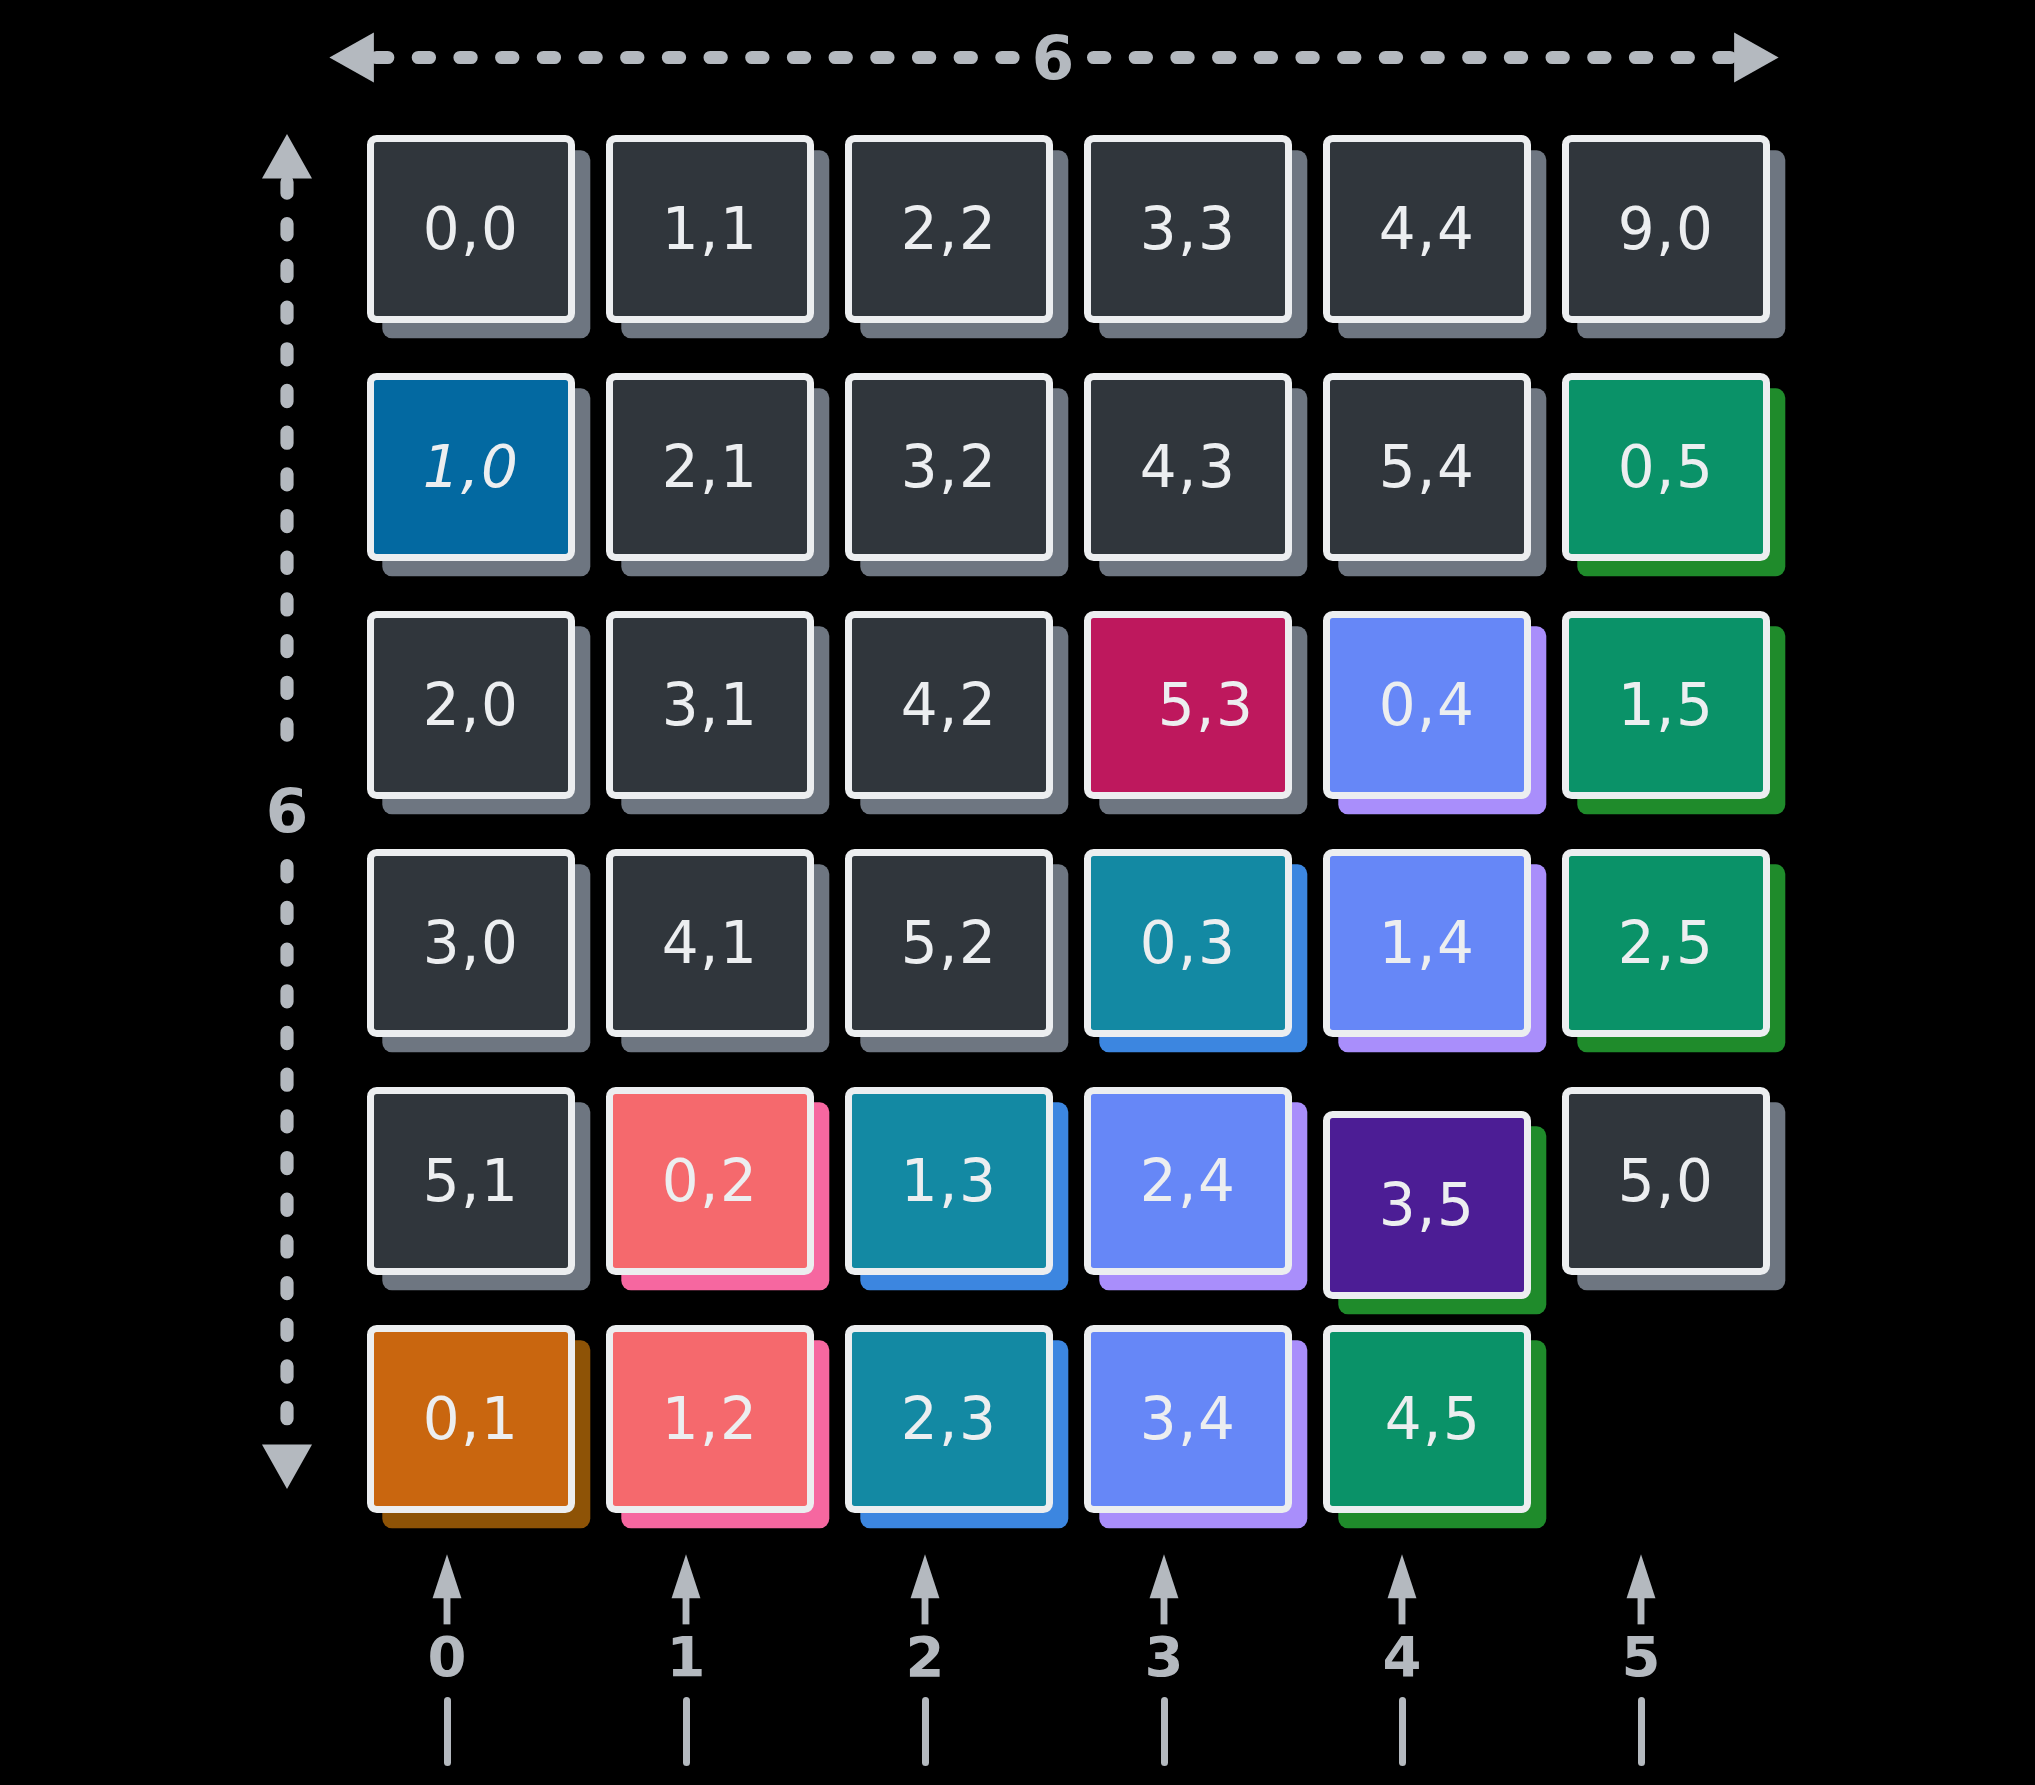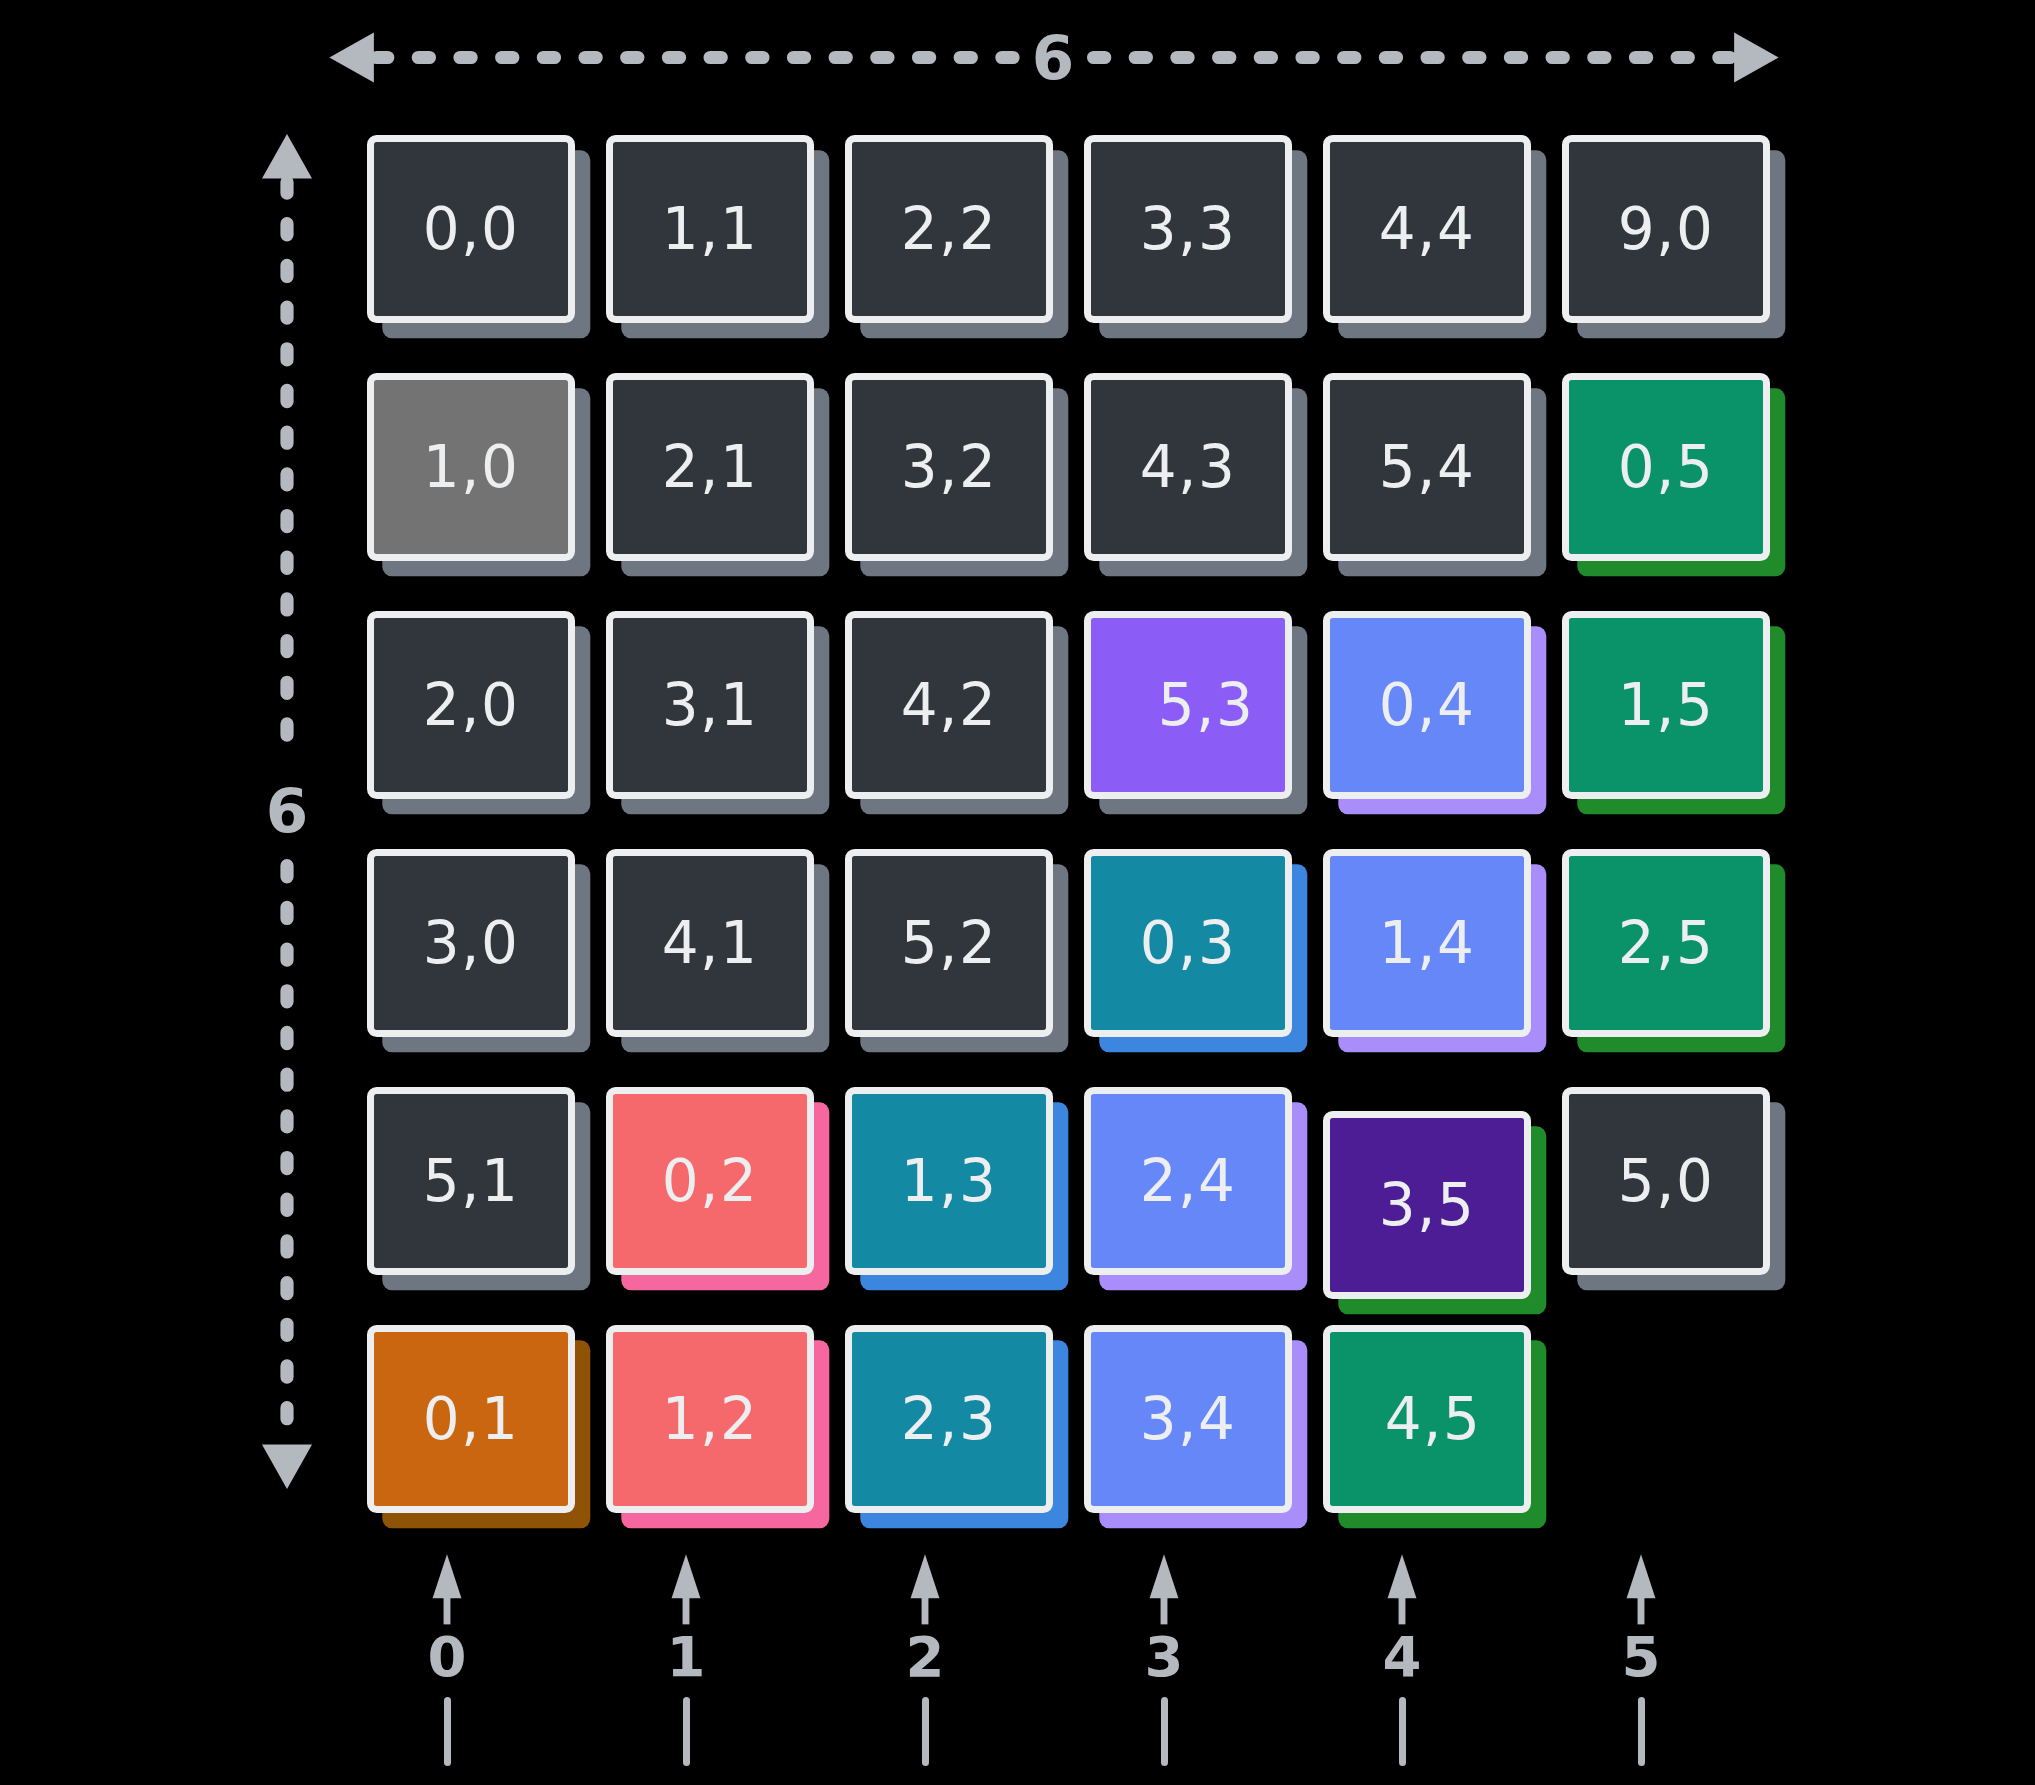--- a/index.html
+++ b/index.html
@@ -88,21 +88,21 @@
       </div>
       <div class="cell" style="background: rgb(48, 54, 60); box-shadow: rgb(110, 118, 129) 15.3px 15.3px 0px;">
         <span>3,3</span>
       </div>
       <div class="cell" style="background: rgb(48, 54, 60); box-shadow: rgb(110, 118, 129) 15.3px 15.3px 0px;">
         <span>4,4</span>
       </div>
       <div class="cell" style="background: rgb(48, 54, 60); box-shadow: rgb(110, 118, 129) 15.3px 15.3px 0px;">
         <span>9,0</span>
       </div>
-      <div class="cell" style="background: #737373; box-shadow: rgb(110, 118, 129) 15.3px 15.3px 0px;">
+      <div class="cell" style="background: #0369a1; box-shadow: rgb(110, 118, 129) 15.3px 15.3px 0px; font-style: italic;">
         <span>1,0</span>
       </div>
       <div class="cell" style="background: rgb(48, 54, 60); box-shadow: rgb(110, 118, 129) 15.3px 15.3px 0px;">
         <span>2,1</span>
       </div>
       <div class="cell" style="background: rgb(48, 54, 60); box-shadow: rgb(110, 118, 129) 15.3px 15.3px 0px;">
         <span>3,2</span>
       </div>
       <div class="cell" style="background: rgb(48, 54, 60); box-shadow: rgb(110, 118, 129) 15.3px 15.3px 0px;">
         <span>4,3</span>
@@ -115,21 +115,21 @@
       </div>
       <div class="cell" style="background: rgb(48, 54, 60); box-shadow: rgb(110, 118, 129) 15.3px 15.3px 0px;">
         <span>2,0</span>
       </div>
       <div class="cell" style="background: rgb(48, 54, 60); box-shadow: rgb(110, 118, 129) 15.3px 15.3px 0px;">
         <span>3,1</span>
       </div>
       <div class="cell" style="background: rgb(48, 54, 60); box-shadow: rgb(110, 118, 129) 15.3px 15.3px 0px;">
         <span>4,2</span>
       </div>
-      <div class="cell" style="background: #8b5cf6; box-shadow: rgb(110, 118, 129) 15.3px 15.3px 0px; padding-left: 36px;">
+      <div class="cell" style="background: #be185d; box-shadow: rgb(110, 118, 129) 15.3px 15.3px 0px; padding-left: 36px;">
         <span>5,3</span>
       </div>
       <div class="cell" style="background: rgb(102, 135, 247); box-shadow: rgb(169, 142, 251) 15.3px 15.3px 0px;">
         <span>0,4</span>
       </div>
       <div class="cell" style="background: rgb(10, 146, 104); box-shadow: rgb(31, 139, 43) 15.3px 15.3px 0px;">
         <span>1,5</span>
       </div>
       <div class="cell" style="background: rgb(48, 54, 60); box-shadow: rgb(110, 118, 129) 15.3px 15.3px 0px;">
         <span>3,0</span>

